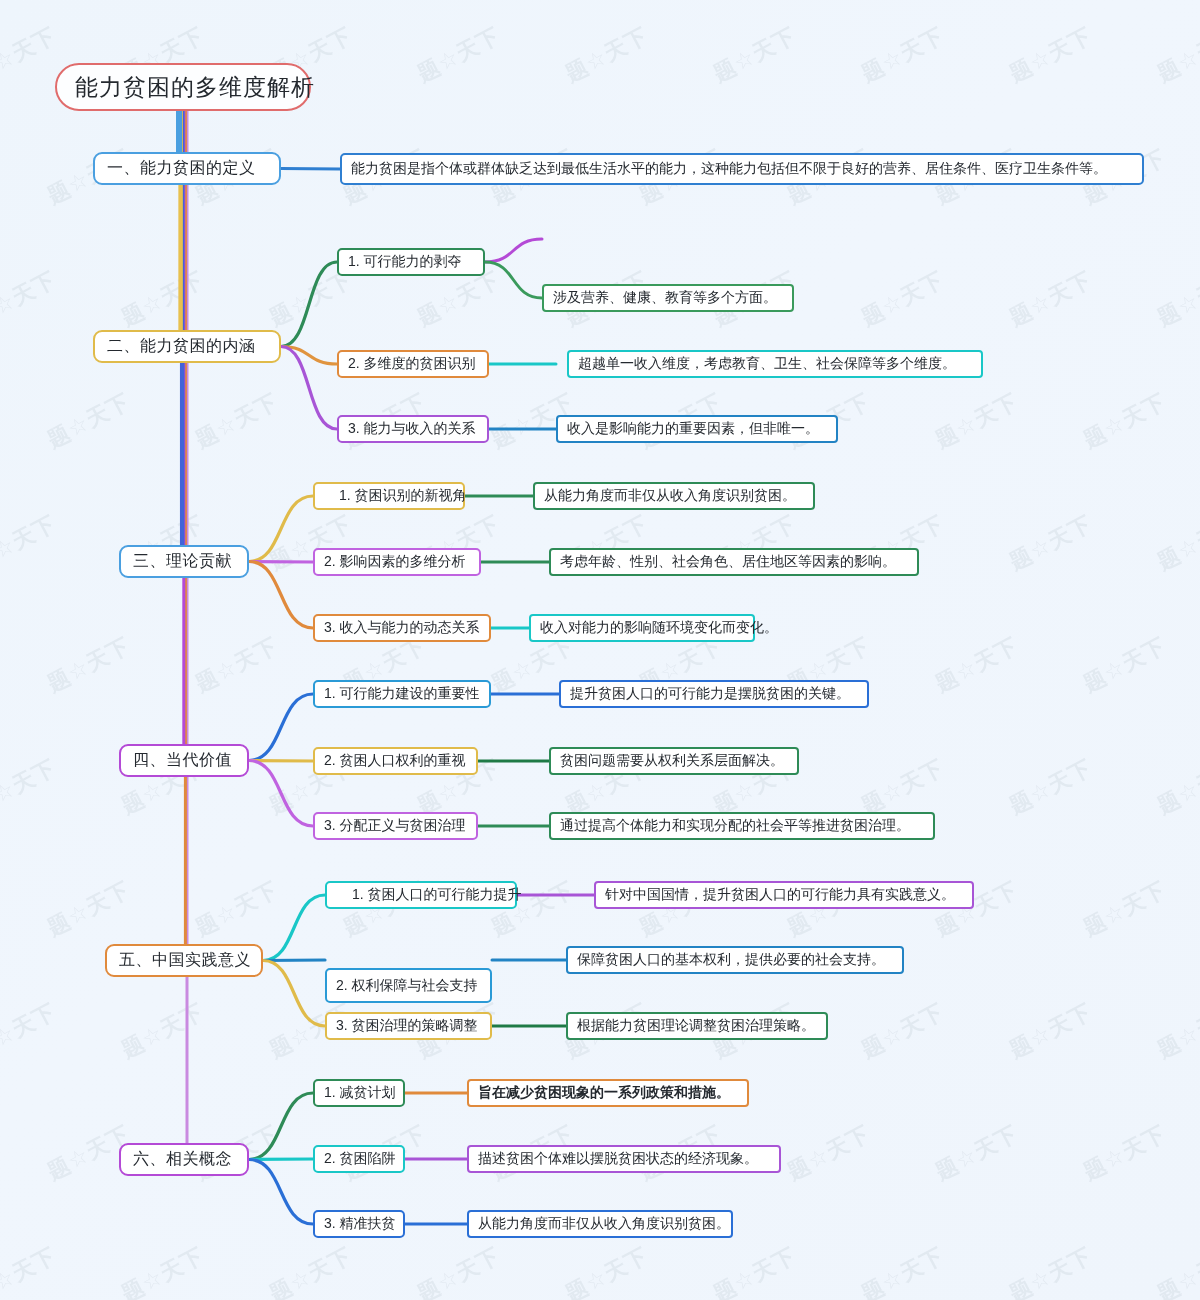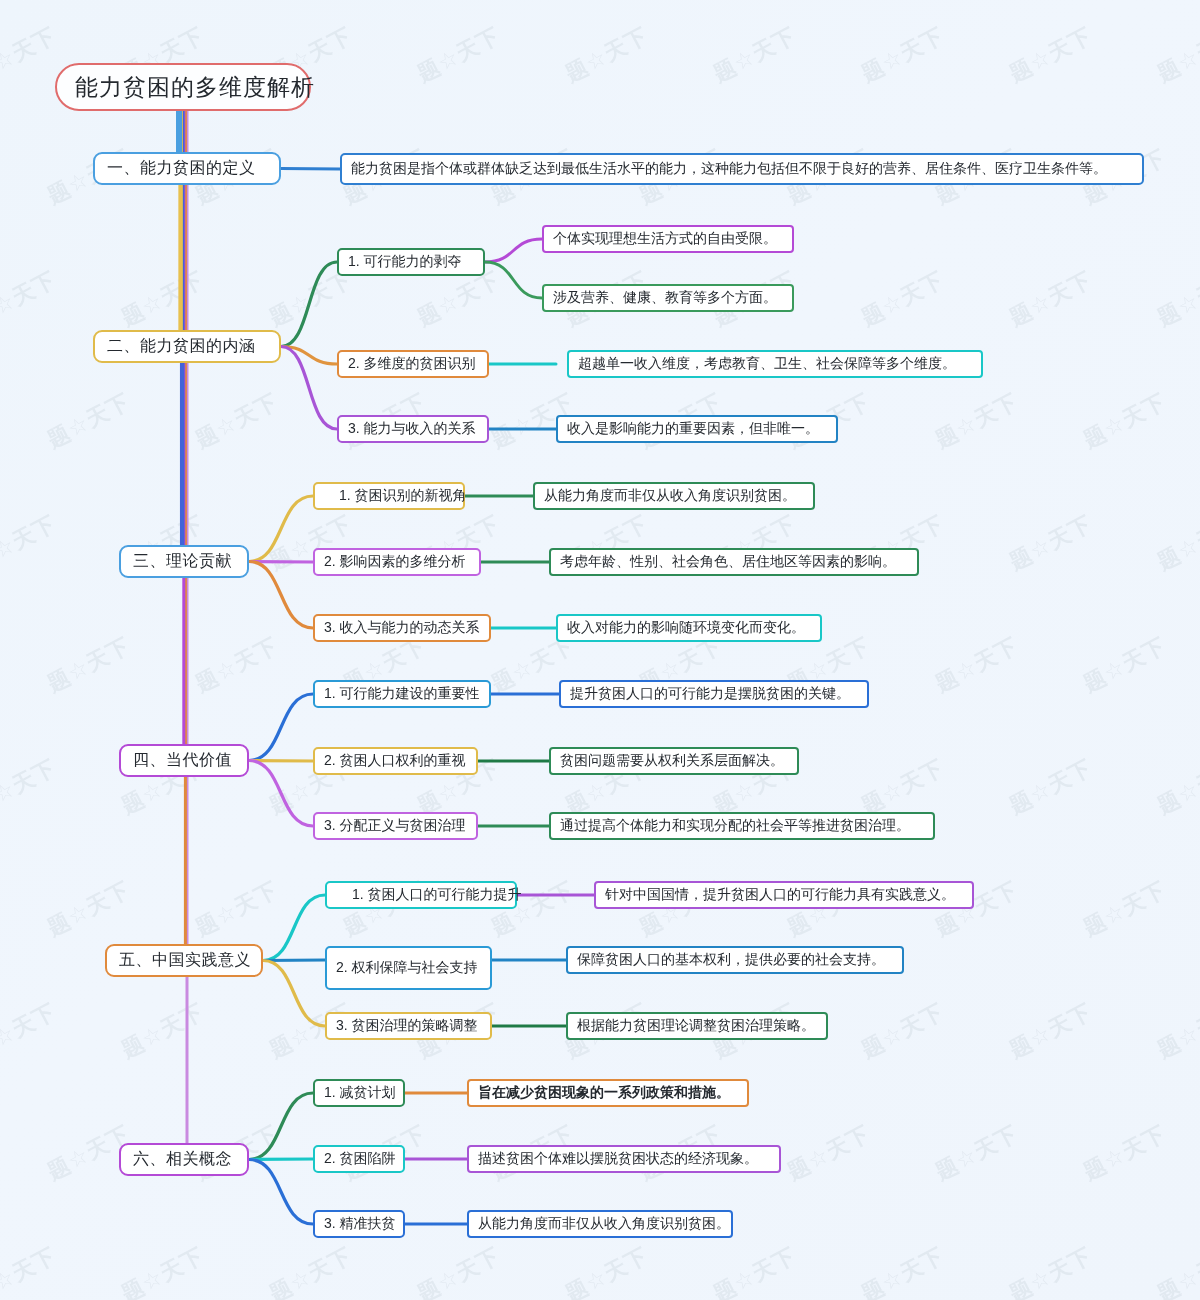--- a/index.html
+++ b/index.html
@@ -246,23 +246,20 @@
       </div>
       <div class="node lvl2" style="left: 340px; top: 153px; width: 804px; height: 32px; border-color: rgb(47, 127, 209);">
         <span>能力贫困是指个体或群体缺乏达到最低生活水平的能力，这种能力包括但不限于良好的营养、居住条件、医疗卫生条件等。</span>
       </div>
       <div class="node lvl1" style="left: 93px; top: 330px; width: 188px; height: 33px; border-color: rgb(224, 187, 74);">
         <span>二、能力贫困的内涵</span>
       </div>
       <div class="node lvl2" style="left: 337px; top: 248px; width: 148px; height: 28px; border-color: rgb(46, 139, 87);">
         <span>1. 可行能力的剥夺</span>
       </div>
-      <div class="node lvl3" style="left: 542px; top: 225px; width: 252px; height: 28px; border-color: rgb(180, 74, 214);">
-        <span>个体实现理想生活方式的自由受限。</span>
-      </div>
       <div class="node lvl3" style="left: 542px; top: 284px; width: 252px; height: 28px; border-color: rgb(58, 154, 92);">
         <span>涉及营养、健康、教育等多个方面。</span>
       </div>
       <div class="node lvl2" style="left: 337px; top: 350px; width: 152px; height: 28px; border-color: rgb(224, 138, 60);">
         <span>2. 多维度的贫困识别</span>
       </div>
       <div class="node lvl3" style="left: 556px; top: 350px; width: 416px; height: 28px; border-color: rgb(25, 199, 199); margin-left: 11px;">
         <span>超越单一收入维度，考虑教育、卫生、社会保障等多个维度。</span>
       </div>
       <div class="node lvl2" style="left: 337px; top: 415px; width: 152px; height: 28px; border-color: rgb(168, 85, 214);">
@@ -282,21 +279,21 @@
       </div>
       <div class="node lvl2" style="left: 313px; top: 548px; width: 168px; height: 28px; border-color: rgb(192, 99, 224);">
         <span>2. 影响因素的多维分析</span>
       </div>
       <div class="node lvl3" style="left: 549px; top: 548px; width: 370px; height: 28px; border-color: rgb(46, 139, 87);">
         <span>考虑年龄、性别、社会角色、居住地区等因素的影响。</span>
       </div>
       <div class="node lvl2" style="left: 313px; top: 614px; width: 178px; height: 28px; border-color: rgb(224, 138, 60);">
         <span>3. 收入与能力的动态关系</span>
       </div>
-      <div class="node lvl3" style="left: 556px; top: 614px; width: 266px; height: 28px; border-color: rgb(25, 199, 199);">
+      <div class="node lvl3" style="left: 529px; top: 614px; width: 226px; height: 28px; border-color: rgb(25, 199, 199);">
         <span>收入对能力的影响随环境变化而变化。</span>
       </div>
       <div class="node lvl1" style="left: 119px; top: 744px; width: 130px; height: 33px; border-color: rgb(180, 74, 214);">
         <span>四、当代价值</span>
       </div>
       <div class="node lvl2" style="left: 313px; top: 680px; width: 178px; height: 28px; border-color: rgb(42, 154, 214);">
         <span>1. 可行能力建设的重要性</span>
       </div>
       <div class="node lvl3" style="left: 559px; top: 680px; width: 310px; height: 28px; border-color: rgb(42, 111, 214);">
         <span>提升贫困人口的可行能力是摆脱贫困的关键。</span>
@@ -315,21 +312,21 @@
       </div>
       <div class="node lvl1" style="left: 105px; top: 944px; width: 158px; height: 33px; border-color: rgb(224, 138, 60);">
         <span>五、中国实践意义</span>
       </div>
       <div class="node lvl2" style="left: 325px; top: 881px; width: 192px; height: 28px; border-color: rgb(25, 199, 199); padding-left: 25px;">
         <span>1. 贫困人口的可行能力提升</span>
       </div>
       <div class="node lvl3" style="left: 594px; top: 881px; width: 380px; height: 28px; border-color: rgb(168, 85, 214);">
         <span>针对中国国情，提升贫困人口的可行能力具有实践意义。</span>
       </div>
-      <div class="node lvl2" style="left: 325px; top: 946px; width: 167px; height: 44px; border-color: rgb(42, 154, 214);">
+      <div class="node lvl2" style="left: 325px; top: 968px; width: 167px; height: 35px; border-color: rgb(42, 154, 214);">
         <span>2. 权利保障与社会支持</span>
       </div>
       <div class="node lvl3" style="left: 566px; top: 946px; width: 338px; height: 28px; border-color: rgb(34, 131, 196);">
         <span>保障贫困人口的基本权利，提供必要的社会支持。</span>
       </div>
       <div class="node lvl2" style="left: 325px; top: 1012px; width: 167px; height: 28px; border-color: rgb(224, 187, 74);">
         <span>3. 贫困治理的策略调整</span>
       </div>
       <div class="node lvl3" style="left: 566px; top: 1012px; width: 262px; height: 28px; border-color: rgb(46, 139, 87);">
         <span>根据能力贫困理论调整贫困治理策略。</span>

